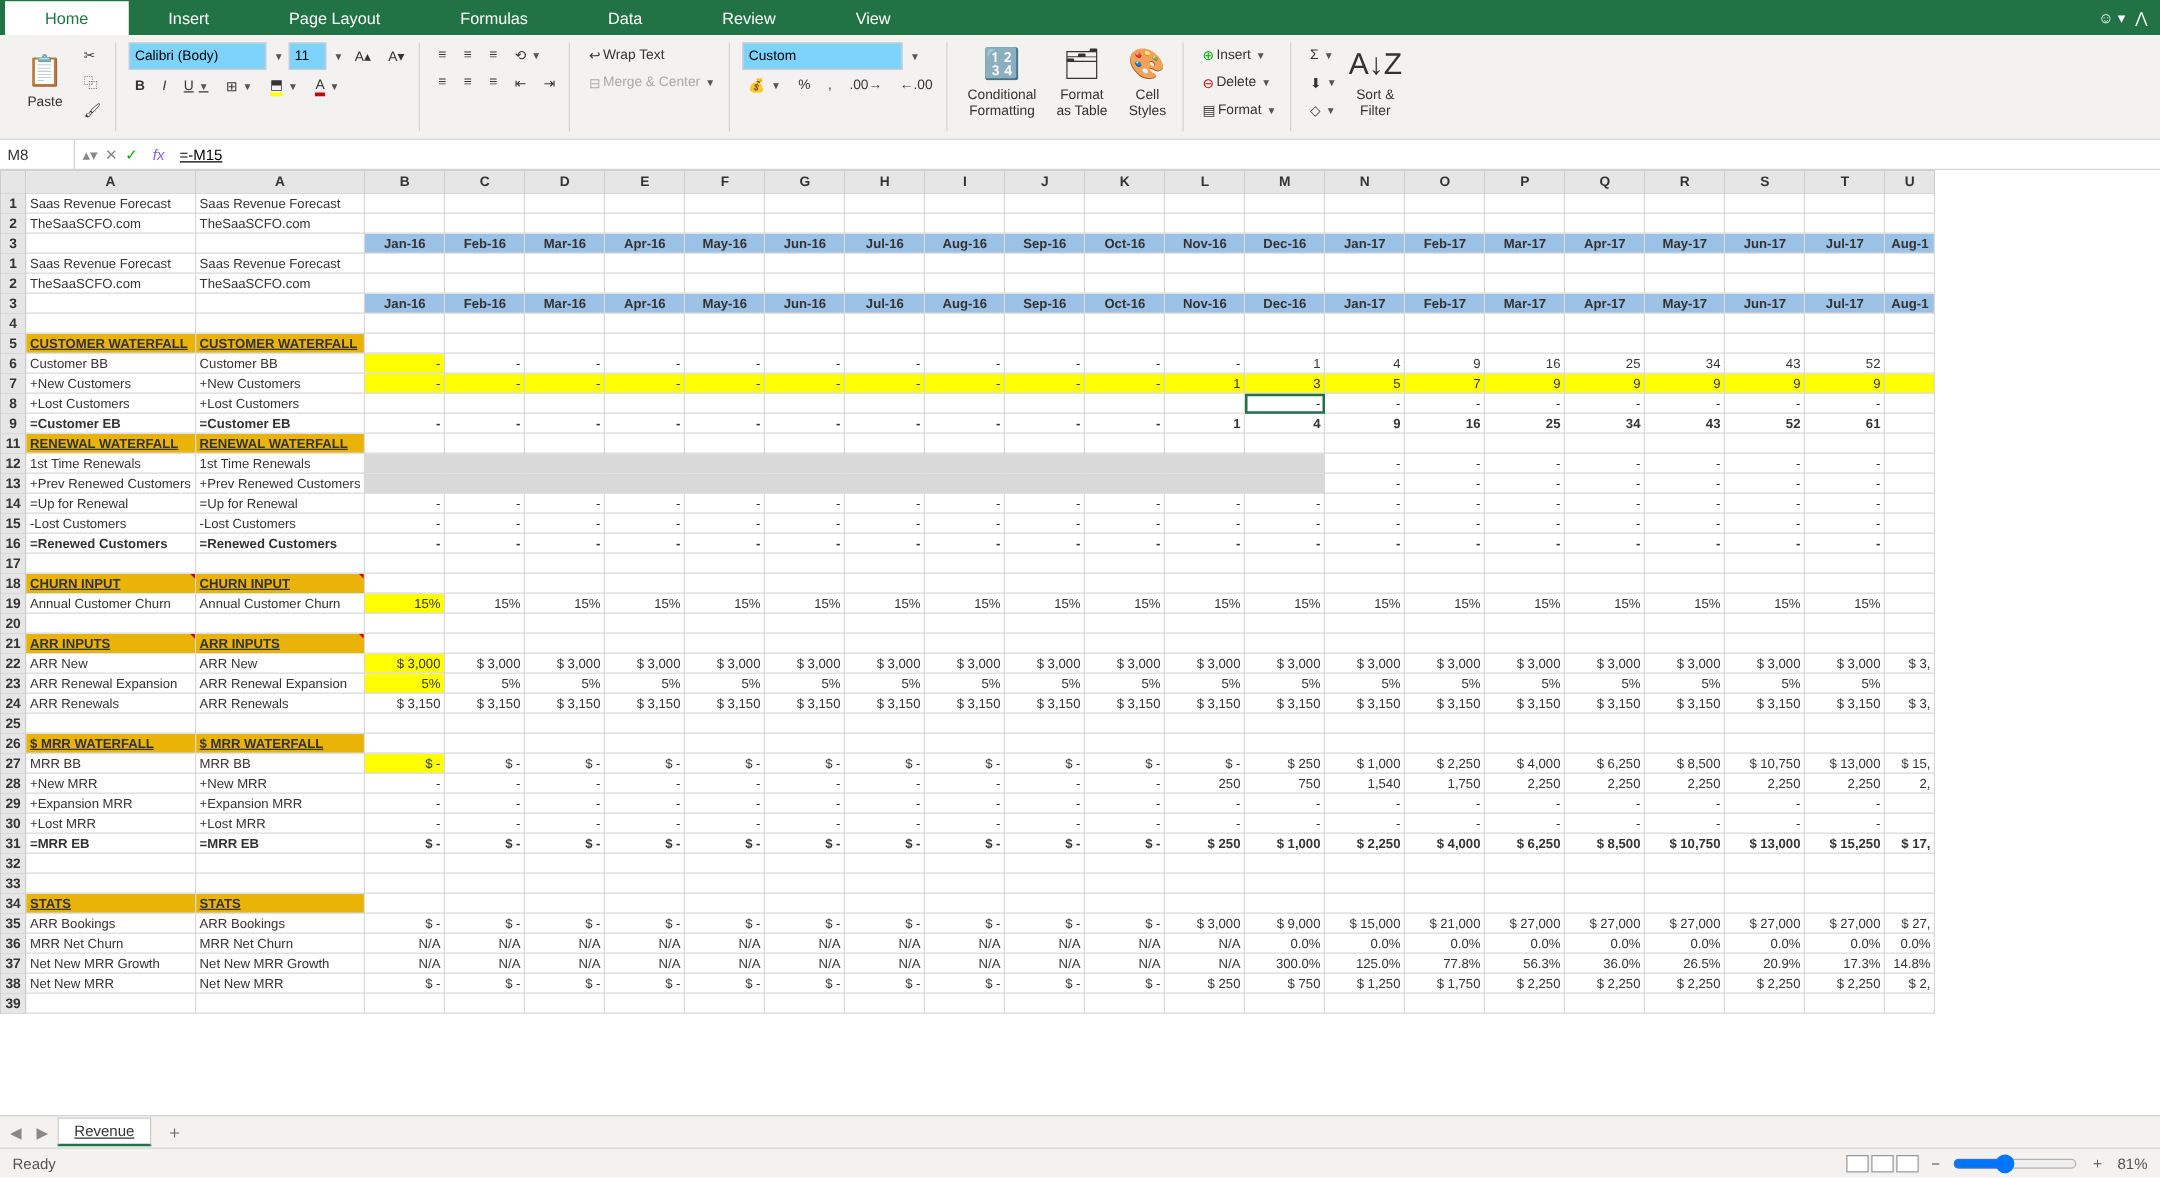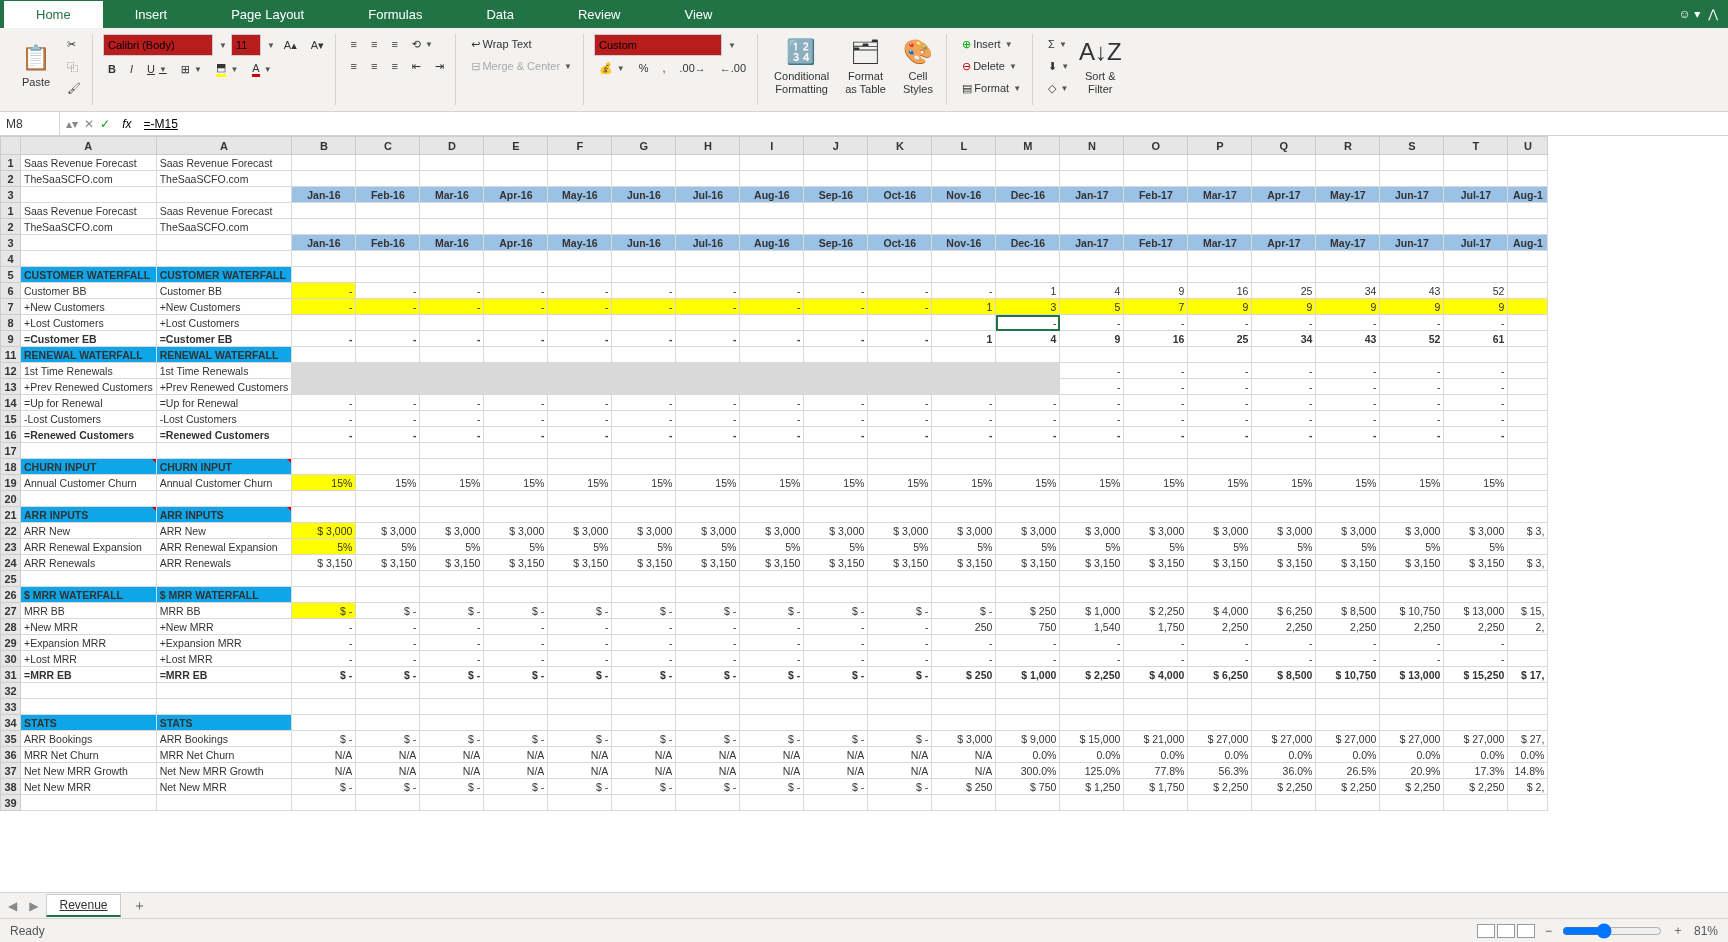--- a/index.html
+++ b/index.html
@@ -11,41 +11,41 @@
 .ribbon-tab.active { background: #fff; color: #217346; }
 .ribbon-right { margin-left: auto; display: flex; gap: 8px; padding-right: 10px; color: #fff; }
 
 
 .ribbon { background: #f3f2f1; border-bottom: 1px solid #d4d4d4; padding: 6px 8px; display: flex; gap: 4px; height: 84px; }
 .ribbon-group { display: flex; flex-direction: column; border-right: 1px solid #d4d4d4; padding: 0 6px; gap: 2px; }
 .ribbon-row { display: flex; align-items: center; gap: 4px; }
 .ribbon-btn { padding: 2px 4px; border: 1px solid transparent; cursor: pointer; font-size: 11px; display: flex; align-items: center; gap: 2px; min-height: 20px; }
 .vbig-btn { display: flex; flex-direction: column; align-items: center; padding: 2px 6px; font-size: 11px; text-align: center; cursor: pointer; line-height: 1.2; }
 .vbig-btn .vbig-icon { width: 32px; height: 32px; margin-bottom: 2px; display:flex; align-items:center; justify-content:center; font-size: 24px; }
-.font-select { height: 22px; font-size: 11px; border: 1px solid #ccc; background: #b91c1c; padding: 0 4px; }
+.font-select { height: 22px; font-size: 11px; border: 1px solid #ccc; background: #7dd3fc; padding: 0 4px; }
 .dd { font-size: 8px; color: #555; margin-left: 2px; }
 
 
 .formula-bar { display: flex; align-items: center; height: 24px; border-bottom: 1px solid #d4d4d4; background: #fff; }
 .name-box { width: 60px; border-right: 1px solid #d4d4d4; padding: 2px 6px; font-size: 12px; height: 100%; display:flex; align-items:center; }
 .fb-btns { display: flex; padding: 0 6px; gap: 6px; color: #888; }
-.fb-fx { font-style: italic; color: #000000; padding: 0 6px; }
+.fb-fx { font-style: italic; color: #8b5cf6; padding: 0 6px; }
 .fb-input { flex: 1; border: none; padding: 2px 6px; font-size: 12px; text-decoration: underline; }
 
 
 .grid-wrap { position: relative; overflow: auto; height: calc(100vh - 28px - 84px - 24px - 26px - 24px); }
 table.grid { border-collapse: collapse; table-layout: fixed; font-size: 11px; }
 .col-hdr, .row-hdr { background: #e6e6e6; border: 1px solid #ccc; text-align: center; font-size: 11px; color: #333; position: sticky; }
 .col-hdr { height: 18px; top: 0; z-index: 2; }
 .row-hdr { width: 20px; left: 0; z-index: 1; }
 .corner { position: sticky; top: 0; left: 0; z-index: 3; background: #e6e6e6; border: 1px solid #ccc; }
 td.cell { border: 1px solid #d9d9d9; height: 16px; padding: 1px 3px; white-space: nowrap; overflow: hidden; text-overflow: clip; font-size: 10.5px; }
 td.cell.num { text-align: right; }
 .month-hdr { background: #9bc2e6; font-weight: bold; text-align: center; }
-.section-hdr { background: #0ea5e9; font-weight: bold; }
+.section-hdr { background: #eab308; font-weight: bold; text-decoration: underline; }
 .yellow-hl { background: #ffff00; }
 .bold { font-weight: bold; }
 .border-top-thick { border-top: 2px solid #000; }
 .selected-cell { outline: 2px solid #217346; outline-offset: -2px; }
 .greyed { background: #d9d9d9; }
 .red-triangle { position: relative; }
 .red-triangle::after { content:''; position:absolute; top:0; right:0; border-style:solid; border-width:0 4px 4px 0; border-color: transparent #c00 transparent transparent; }
 
 
 .sheet-tabs { height: 26px; background: #f3f2f1; border-top: 1px solid #d4d4d4; display: flex; align-items: center; padding: 0 4px; gap: 4px; }

